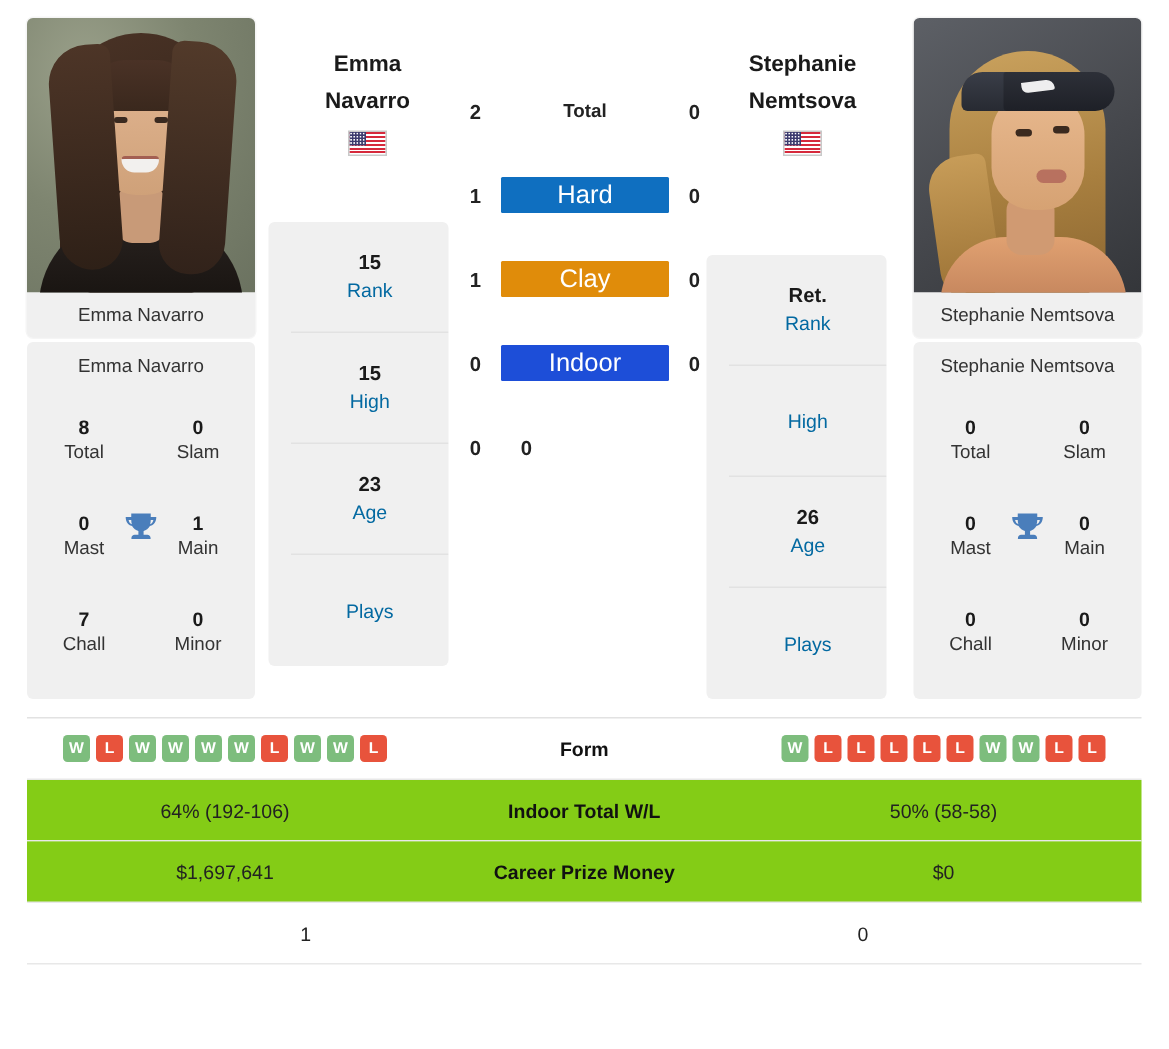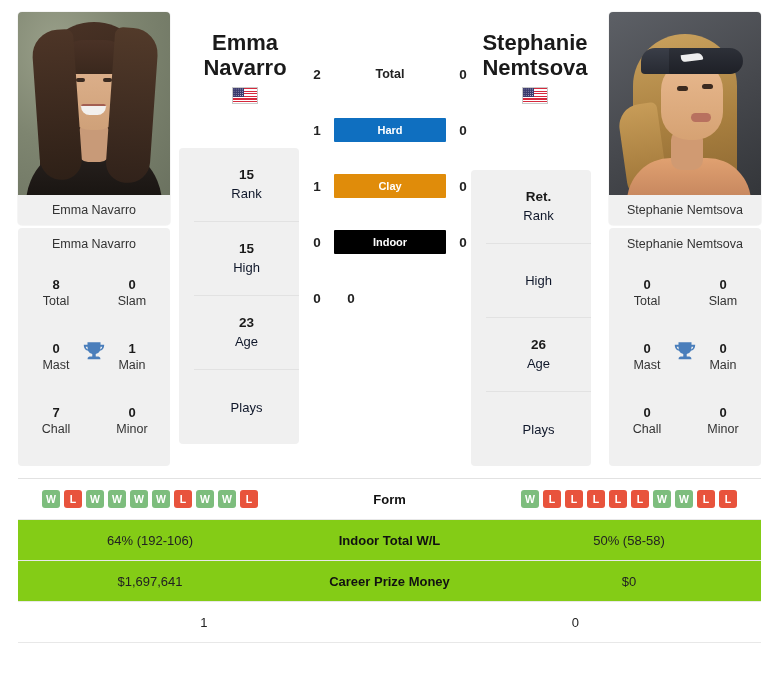--- a/index.html
+++ b/index.html
@@ -116,21 +116,21 @@
   .p2-eyeR { left: 93px; top: 72px; width: 11px; height: 5px;
     background: #3b2a1f; border-radius: 4px; }
   .p2-lips { left: 82px; top: 101px; width: 20px; height: 9px;
     background: #b8715f; border-radius: 8px; }
 
   
   .name-block { position: absolute; top: 30px; width: 150px; text-align: center; }
   .name-block.left  { left: 170px; }
   .name-block.right { left: 460px; }
   .p-name {
-    font-size: 22px;
+    font-size: 15px;
     font-weight: bold;
     line-height: 25px;
     color: #1a1a1a;
   }
   .flag {
     margin: 7px auto 0;
     width: 26px;
     height: 17px;
     border: 1px solid #c9c9c9;
     position: relative;
@@ -171,22 +171,22 @@
     text-align: center;
     font-size: 13.5px;
     font-weight: bold;
     color: #222;
   }
   .h2h-label {
     flex: 1;
     height: 24px;
     line-height: 24px;
     text-align: center;
-    font-size: 11px;
-    font-weight: bold;
+    font-size: 17px;
+    font-weight: normal;
     color: #ffffff;
     border-radius: 1px;
   }
   .h2h-label.plain {
     color: #222;
     background: transparent;
     font-weight: bold;
     font-size: 12.5px;
   }
 
@@ -205,21 +205,21 @@
     height: 74px;
     border-bottom: 1px solid #e2e2e2;
     display: flex;
     flex-direction: column;
     align-items: center;
     justify-content: center;
     gap: 2px;
   }
   .rank-cell:last-child { border-bottom: none; }
   .rank-val { font-size: 13.5px; font-weight: bold; color: #1a1a1a; line-height: 16px; }
-  .rank-key { font-size: 13px; color: #0f172a; line-height: 17px; }
+  .rank-key { font-size: 13px; color: #0369a1; line-height: 17px; }
   .rank-val:empty { display: none; }
 
   
   .titles-card {
     position: absolute;
     top: 228px;
     width: 152px;
     height: 238px;
     background: #f0f0f0;
     border-radius: 4px;
@@ -376,21 +376,21 @@
       </div>
 
       <div class="h2h-row">
         <div class="h2h-num">1</div>
         <div class="h2h-label" style="background: rgb(224, 140, 10);">Clay</div>
         <div class="h2h-num">0</div>
       </div>
 
       <div class="h2h-row">
         <div class="h2h-num">0</div>
-        <div class="h2h-label" style="background: #000000;">Indoor</div>
+        <div class="h2h-label" style="background: #1d4ed8;">Indoor</div>
         <div class="h2h-num">0</div>
       </div>
 
       <div class="h2h-row">
         <div class="h2h-num">0</div>
         <div class="h2h-num">0</div>
       </div>
     </div>
 
     <div class="rank-card left">

